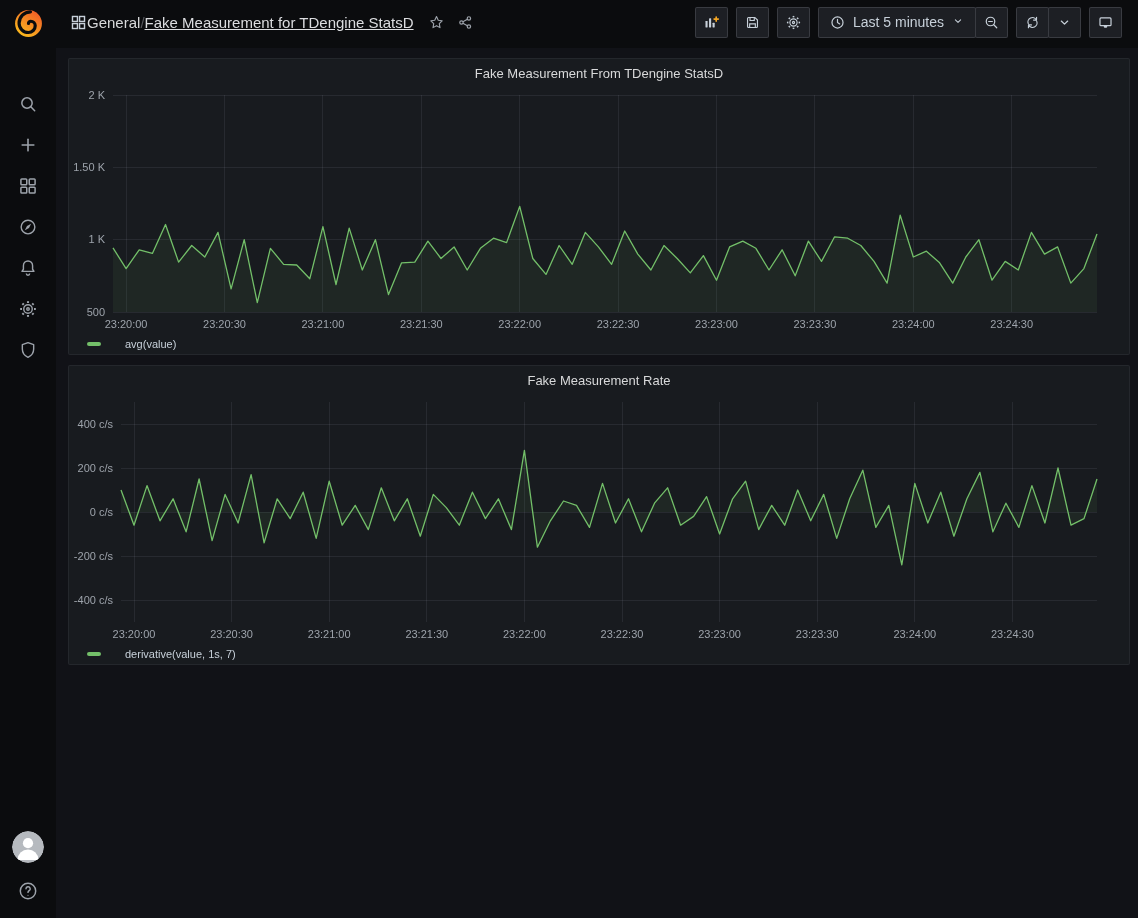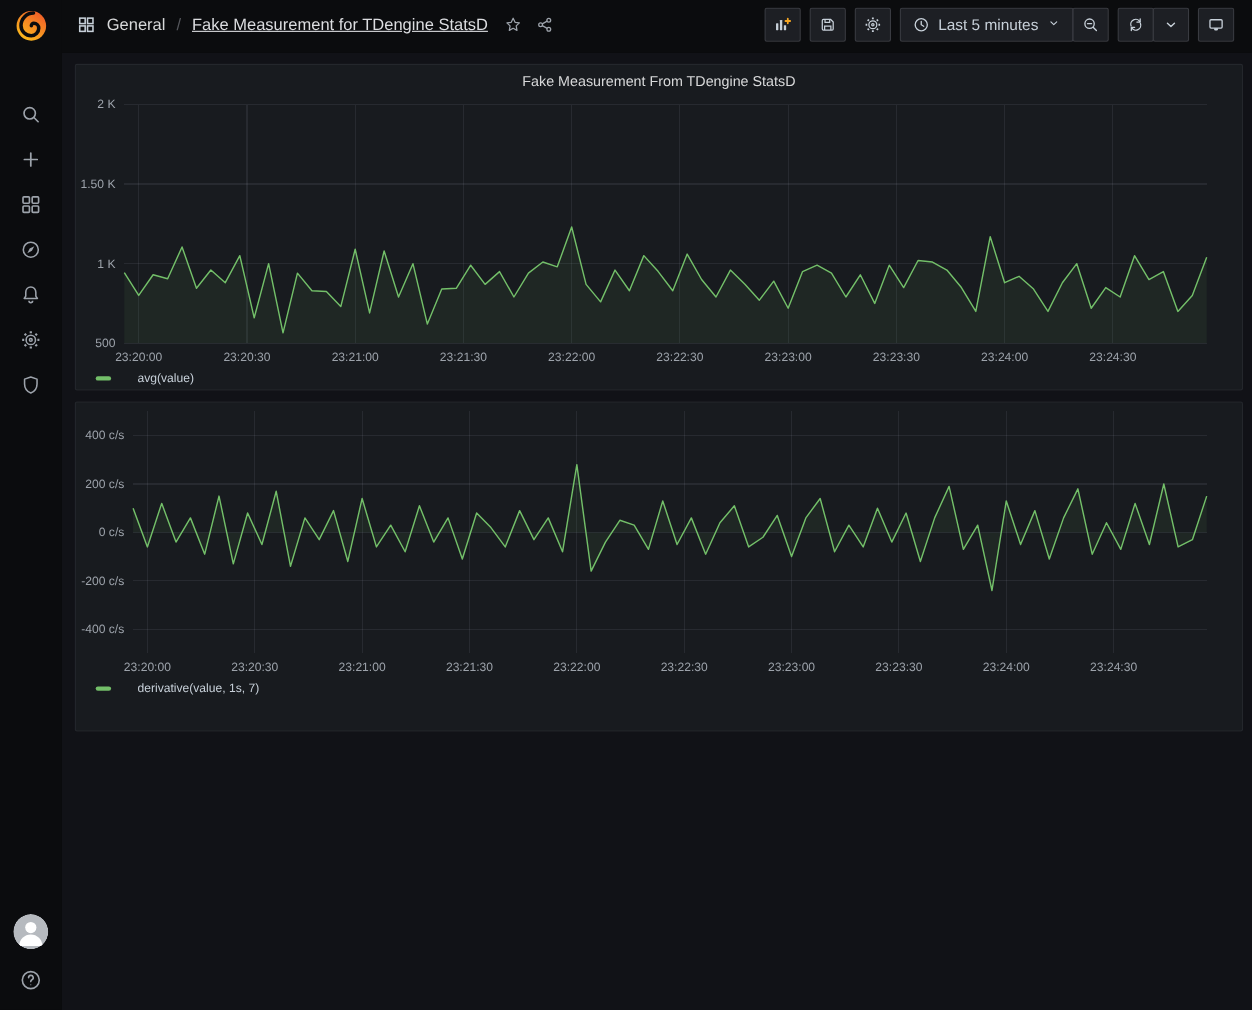--- a/index.html
+++ b/index.html
@@ -18,21 +18,21 @@
   .logo-btn { width:56px; height:47px; display:flex; align-items:center; justify-content:center; cursor:pointer; }
   .side-icons { display:flex; flex-direction:column; align-items:center; gap:19px; margin-top:46px; }
   .side-icon { width:22px; height:22px; color:#9da3ab; display:flex; align-items:center; justify-content:center; cursor:pointer; }
   .side-icon svg { width:20px; height:20px; }
   .side-bottom { margin-top:auto; display:flex; flex-direction:column; align-items:center; gap:17px; padding-bottom:16px; }
   
   .topnav {
     position:fixed; left:56px; top:0; right:0; height:48px;
     background:#0b0c0e; display:flex; align-items:center; padding:0 16px 4px 14px; z-index:4;
   }
-  .crumb { display:flex; align-items:center; gap:10px; font-size:15px; }
+  .crumb { display:flex; align-items:center; font-size:15px; }
   .crumb .apps-ic { color:#c7d0d9; width:17px; height:17px; }
   .crumb-link { color:#d8d9da; cursor:pointer; }
   .crumb-sep { color:#55575c; }
   .crumb-title { color:#dcdde0;text-decoration:underline; }
   .title-icon { width:17px; height:17px; color:#9da3ab; margin-left:14px; cursor:pointer; }
   .nav-right { margin-left:auto; display:flex; align-items:flex-end; gap:8px; }
   .btn {
     height:31px; min-width:32px; background:#1d1f24;
     border:1px solid rgba(204,204,220,0.16); border-radius:2px;
     display:flex; align-items:center; justify-content:center;
@@ -308,20 +308,23 @@
         <path d="M44.0 160.9L57.1 181.6L70.2 162.8L83.4 166.4L96.5 137.5L109.6 175.1L122.7 158.5L135.8 170.0L149.0 145.4L162.1 201.9L175.2 152.7L188.3 215.6L201.4 161.3L214.6 177.3L227.7 178.0L240.8 191.7L253.9 139.6L267.0 197.5L280.2 141.1L293.3 183.0L306.4 152.7L319.5 207.6L332.6 175.8L345.8 175.1L358.9 154.1L372.0 171.5L385.1 159.9L398.2 183.0L411.4 161.3L424.5 151.2L437.6 155.6L450.7 119.4L463.8 171.5L477.0 187.4L490.1 158.5L503.2 177.3L516.3 145.4L529.4 159.9L542.6 177.3L555.7 144.0L568.8 167.1L581.9 183.0L595.0 158.5L608.2 171.5L621.3 185.9L634.4 168.6L647.5 193.2L660.6 159.9L673.8 154.1L686.9 161.3L700.0 183.0L713.1 162.8L726.2 188.8L739.4 154.1L752.5 174.4L765.6 149.8L778.7 151.2L791.8 158.5L805.0 174.4L818.1 196.1L831.2 128.1L844.3 170.0L857.4 164.2L870.6 175.8L883.7 196.1L896.8 170.0L909.9 152.7L923.0 193.2L936.2 174.4L949.3 183.0L962.4 145.4L975.5 167.1L988.6 159.9L1001.8 196.1L1014.9 181.6L1028.0 146.9L1028.0 225.0L44.0 225.0Z" fill="rgba(115,191,105,0.08)" stroke="none"></path>
         <path d="M44.0 160.9L57.1 181.6L70.2 162.8L83.4 166.4L96.5 137.5L109.6 175.1L122.7 158.5L135.8 170.0L149.0 145.4L162.1 201.9L175.2 152.7L188.3 215.6L201.4 161.3L214.6 177.3L227.7 178.0L240.8 191.7L253.9 139.6L267.0 197.5L280.2 141.1L293.3 183.0L306.4 152.7L319.5 207.6L332.6 175.8L345.8 175.1L358.9 154.1L372.0 171.5L385.1 159.9L398.2 183.0L411.4 161.3L424.5 151.2L437.6 155.6L450.7 119.4L463.8 171.5L477.0 187.4L490.1 158.5L503.2 177.3L516.3 145.4L529.4 159.9L542.6 177.3L555.7 144.0L568.8 167.1L581.9 183.0L595.0 158.5L608.2 171.5L621.3 185.9L634.4 168.6L647.5 193.2L660.6 159.9L673.8 154.1L686.9 161.3L700.0 183.0L713.1 162.8L726.2 188.8L739.4 154.1L752.5 174.4L765.6 149.8L778.7 151.2L791.8 158.5L805.0 174.4L818.1 196.1L831.2 128.1L844.3 170.0L857.4 164.2L870.6 175.8L883.7 196.1L896.8 170.0L909.9 152.7L923.0 193.2L936.2 174.4L949.3 183.0L962.4 145.4L975.5 167.1L988.6 159.9L1001.8 196.1L1014.9 181.6L1028.0 146.9" fill="none" stroke="#73bf69" stroke-width="1.3" stroke-linejoin="round"></path>
       </svg>
     <div class="legend">
       <span class="swatch" style="background: rgb(115, 191, 105);"></span>
       <span class="legend-label">avg(value)</span>
     </div>
   </section>
 
   <section class="panel" style="height:300px">
+    <div class="panel-header">
+      <span class="panel-title">Fake Measurement Rate</span>
+    </div>
     <svg class="chart" width="1060" height="250">
         <line class="grid-line" x1="52" x2="1028" y1="206.0" y2="206.0"></line>
         <line class="grid-line" x1="52" x2="1028" y1="162.0" y2="162.0"></line>
         <line class="grid-line" x1="52" x2="1028" y1="118.0" y2="118.0"></line>
         <line class="grid-line" x1="52" x2="1028" y1="74.0" y2="74.0"></line>
         <line class="grid-line" x1="52" x2="1028" y1="30.0" y2="30.0"></line>
         <line class="grid-line" x1="65.0" x2="65.0" y1="8" y2="228"></line>
         <line class="grid-line" x1="162.6" x2="162.6" y1="8" y2="228"></line>
         <line class="grid-line" x1="260.2" x2="260.2" y1="8" y2="228"></line>
         <line class="grid-line" x1="357.8" x2="357.8" y1="8" y2="228"></line>

